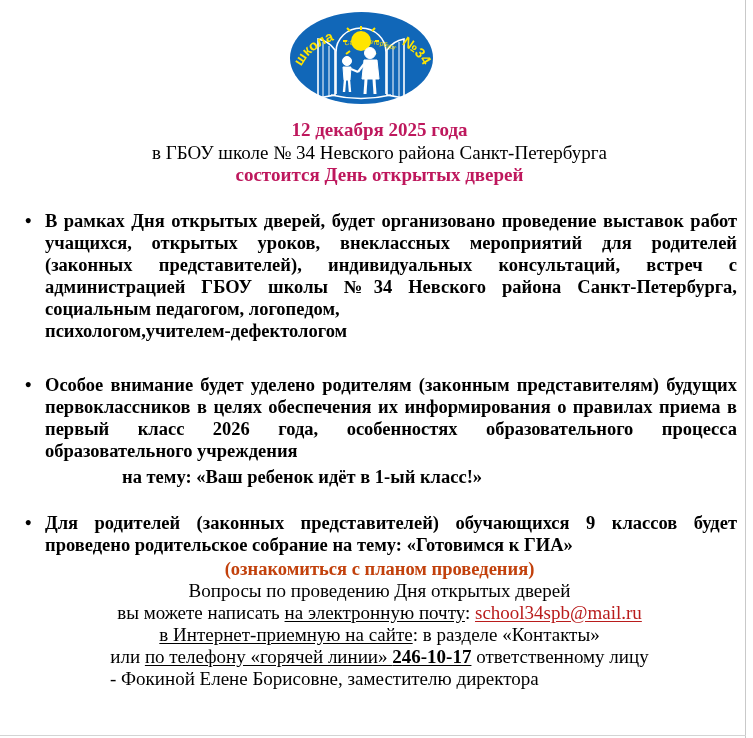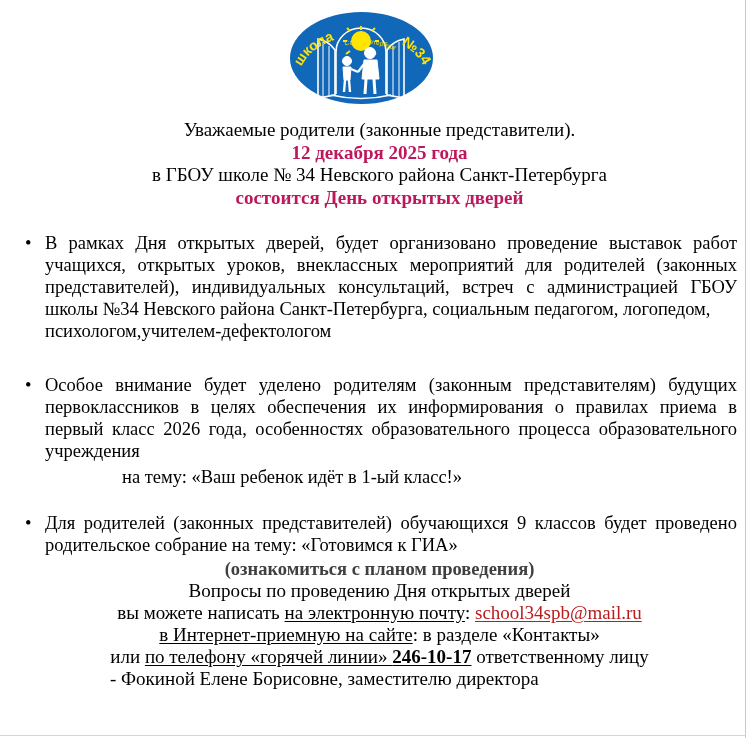--- a/index.html
+++ b/index.html
@@ -15,29 +15,29 @@
   .edge-bottom { position:absolute; left:0; bottom:2px; width:746px; height:1px; background:#d4d4d4; }
 
   .page { padding:10px 16px 0 22px; }
 
   .logo-wrap { width:145px; height:95px; margin:0 0 0 267px; }
 
   .header-block { margin-top:14px; text-align:center; font-size:19px; line-height:22.5px; }
   .blue-bold { color:#be185d; font-weight:bold; }
 
   .bullets { font-size:18.5px; line-height:22px; }
-  .bullet { position:relative; padding-left:23px; text-align:justify; }
+  .bullet { position:relative; padding-left:23px; text-align:justify;font-weight:bold; }
   .bullet::before { content:"\2022"; position:absolute; left:3px; top:0; }
   .bullet-1 { margin-top:23px; }
   .bullet-2 { margin-top:32px; }
   .bullet-3 { margin-top:24px; text-align:left; }
   .bullet-3 .jline { text-align:justify; }
   .split-line { display:flex; justify-content:flex-start; }
   .subline { text-align:left; margin-left:77px; margin-top:4px; }
-  .plan-link { text-align:center; font-weight:bold; color:#404040; margin-top:2px; font-size:18.5px; line-height:22px; cursor:pointer; }
+  .plan-link { text-align:center; font-weight:bold; color:#c2410c; margin-top:2px; font-size:18.5px; line-height:22px; cursor:pointer; }
 
   .contact { text-align:center; font-size:19px; line-height:22px; }
   .u { text-decoration:underline; text-underline-offset:2px; }
   a.email-link { color:#b91c1c; text-decoration:underline; text-underline-offset:2px; cursor:pointer; }
   .bold { font-weight:bold; }
   .contact-last { text-align:left; padding-left:88px; }
 </style>
 </head>
 <body>
 
@@ -94,21 +94,20 @@
           <textPath href="#logoArcSmall" startOffset="36%">Санкт-Петербург</textPath>
         </text>
         <text font-size="14" font-weight="bold">
           <textPath href="#logoArc" startOffset="77%">№34</textPath>
         </text>
       </g>
     </svg>
   </div>
 
   <div class="header-block">
-    <div>Уважаемые родители (законные представители).</div>
     <div class="blue-bold">12 декабря 2025 года</div>
     <div>в ГБОУ школе № 34 Невского района Санкт-Петербурга</div>
     <div class="blue-bold">состоится День открытых дверей</div>
   </div>
 
   <div class="bullets">
 
     <div class="bullet bullet-1">
       <span>В рамках Дня открытых дверей, будет организовано проведение выставок работ учащихся, открытых уроков, внеклассных мероприятий для родителей (законных представителей), индивидуальных консультаций, встреч с администрацией ГБОУ школы №34 Невского района Санкт-Петербурга, социальным педагогом, логопедом,</span>
       <div class="split-line">

